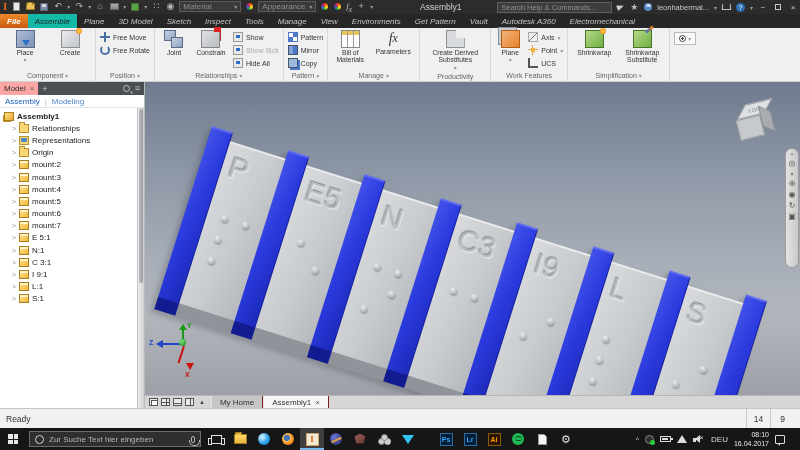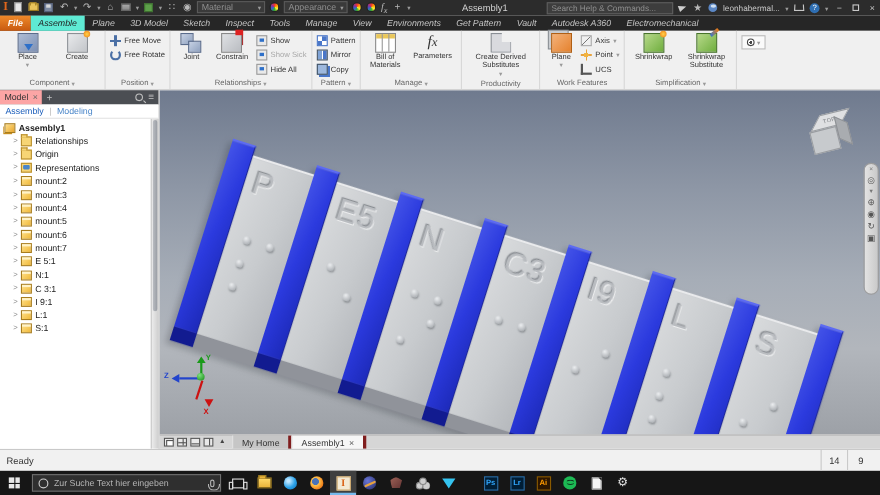--- a/index.html
+++ b/index.html
@@ -32,21 +32,21 @@
   .avatar::after{content:"";position:absolute;left:1.5px;top:1px;width:5px;height:3px;border-radius:50%;background:#cfe0f2;}
   .cart{width:9px;height:6px;border:1px solid #c9c9c9;border-top:none;position:relative;transform:perspective(10px) rotateX(8deg);}
   .helpq{width:9px;height:9px;border-radius:50%;background:#2f6fb3;color:#fff;font-size:7px;display:flex;align-items:center;justify-content:center;}
   .winbtn{width:10px;display:flex;align-items:center;justify-content:center;color:#c9c9c9;font-size:8px;}
   .winrest{width:6px;height:6px;border:1px solid #c9c9c9;}
 
   
   .ribbontabs{height:14px;background:#262626;display:flex;align-items:stretch;font-size:8px;color:#c4c4c4;}
   .rtab{display:flex;align-items:center;padding:0 7px;font-style:italic;}
   .rtab.file{background:linear-gradient(#ef8a2a,#c85a10);color:#fff;font-weight:bold;}
-  .rtab.active{background:#5eead4;color:#222;}
+  .rtab.active{background:#14b8a6;color:#222;}
 
   
   .ribbon{height:54px;background:#f0f0f0;display:flex;align-items:stretch;border-bottom:1px solid #d0d0d0;}
   .rgroup{display:flex;flex-direction:column;border-right:1px solid #d8d8d8;padding:1px 2px 0 2px;}
   .rbody{flex:1;display:flex;align-items:flex-start;gap:3px;padding:1px 2px;}
   .rlabel{height:11px;display:flex;align-items:center;justify-content:center;gap:2px;font-size:7px;color:#666;}
   .lbtn{display:flex;flex-direction:column;align-items:center;width:42px;font-size:6.8px;line-height:1.1;color:#333;text-align:center;cursor:default;}
   .lbtn .bicon{width:19px;height:18px;position:relative;margin-bottom:1px;}
   .scol{display:flex;flex-direction:column;gap:1px;padding-top:1px;}
   .sbtn{display:flex;align-items:center;gap:3px;font-size:7px;color:#333;height:12px;white-space:nowrap;}
@@ -161,21 +161,21 @@
   
   .docbar{position:absolute;left:0;right:0;bottom:0;height:13px;background:#d6d6d6;border-top:1px solid #b5b5b5;display:flex;align-items:stretch;font-size:8px;color:#333;}
   .wicons{display:flex;align-items:center;gap:3px;padding:0 4px;}
   .wic{width:9px;height:8px;border:1px solid #555;position:relative;background:#e9e9e9;}
   .wic.casc::after{content:"";position:absolute;left:1px;top:1px;width:5px;height:4px;border:1px solid #555;background:#fff;}
   .wic.tile::after{content:"";position:absolute;left:0;top:3px;right:0;height:1px;background:#555;box-shadow:0 -1px 0 0 #0000;}
   .wic.tile::before{content:"";position:absolute;left:4px;top:0;bottom:0;width:1px;background:#555;}
   .wic.hsplit::after{content:"";position:absolute;left:0;top:3.5px;right:0;height:1px;background:#555;}
   .wic.vsplit::after{content:"";position:absolute;left:4px;top:0;bottom:0;width:1px;background:#555;}
   .up-caret{font-size:6px;color:#444;margin:0 2px;}
-  .dtab{display:flex;align-items:center;gap:4px;padding:0 8px;background:#c6c6c6;border-right:3px solid #7f1d1d;border-left:1px solid #e3e3e3;}
+  .dtab{display:flex;align-items:center;gap:4px;padding:0 8px;background:#c6c6c6;border-right:1px solid #7f1d1d;border-left:1px solid #e3e3e3;}
   .dtab.active{background:#f6f6f6;}
   .dtab .x{color:#555;}
 
   
   .statusbar{height:20px;background:#f1f1f1;border-top:1px solid #c5c5c5;display:flex;align-items:center;font-size:8.5px;color:#333;padding:0 6px;}
   .scells{margin-left:auto;display:flex;height:100%;}
   .scell{width:24px;display:flex;align-items:center;justify-content:center;border-left:1px solid #c9c9c9;}
 
   
   .taskbar{height:22px;background:#161616;display:flex;align-items:stretch;color:#ddd;}
@@ -513,27 +513,27 @@
             <span class="ti ti-asm"></span>
             <span>Assembly1</span>
           </div>
         <div class="trow">
             <span class="exp">&gt;</span>
             <span class="ti ti-folder"></span>
             <span>Relationships</span>
           </div>
         <div class="trow">
             <span class="exp">&gt;</span>
+            <span class="ti ti-rep"></span>
+            <span>Representations</span>
+          </div>
+        <div class="trow">
+            <span class="exp">&gt;</span>
             <span class="ti ti-folder"></span>
             <span>Origin</span>
-          </div>
-        <div class="trow">
-            <span class="exp">&gt;</span>
-            <span class="ti ti-rep"></span>
-            <span>Representations</span>
           </div>
         <div class="trow">
             <span class="exp">&gt;</span>
             <span class="ti ti-part"></span>
             <span>mount:2</span>
           </div>
         <div class="trow">
             <span class="exp">&gt;</span>
             <span class="ti ti-part"></span>
             <span>mount:3</span>
@@ -810,14 +810,30 @@
       </span>
     <span class="tbk tb-app">
         <span class="spot"></span>
       </span>
     <span class="tbk tb-app">
         <span class="notep"></span>
       </span>
     <span class="tbk tb-app">
         <span class="gearg">⚙</span>
       </span>
+    <span class="tb-tray">
+      <span class="chev">^</span>
+      <span class="shieldg"></span>
+      <span class="battg"></span>
+      <span class="wifig"></span>
+      <span class="volg">
+          <span class="cone"></span>
+        </span>
+      <span>DEU</span>
+      <span class="clockblk">
+        <span>08:10</span>
+        <span>16.04.2017</span>
+      </span>
+      <span class="acenter"></span>
+      <span class="showdesk"></span>
+    </span>
   </div>
 </div>
 
 </body></html>

